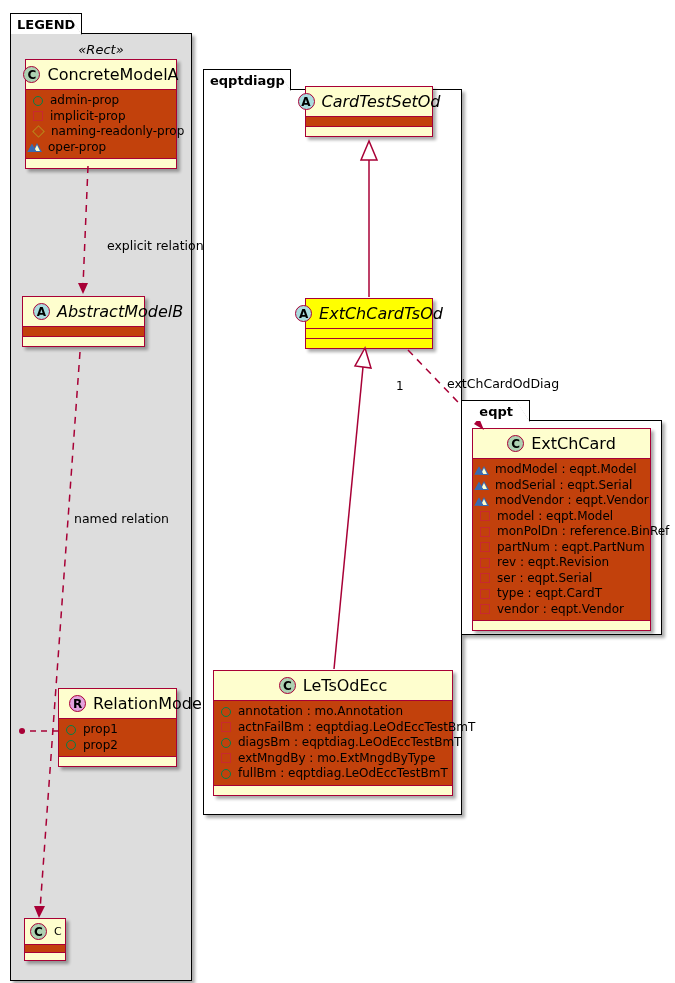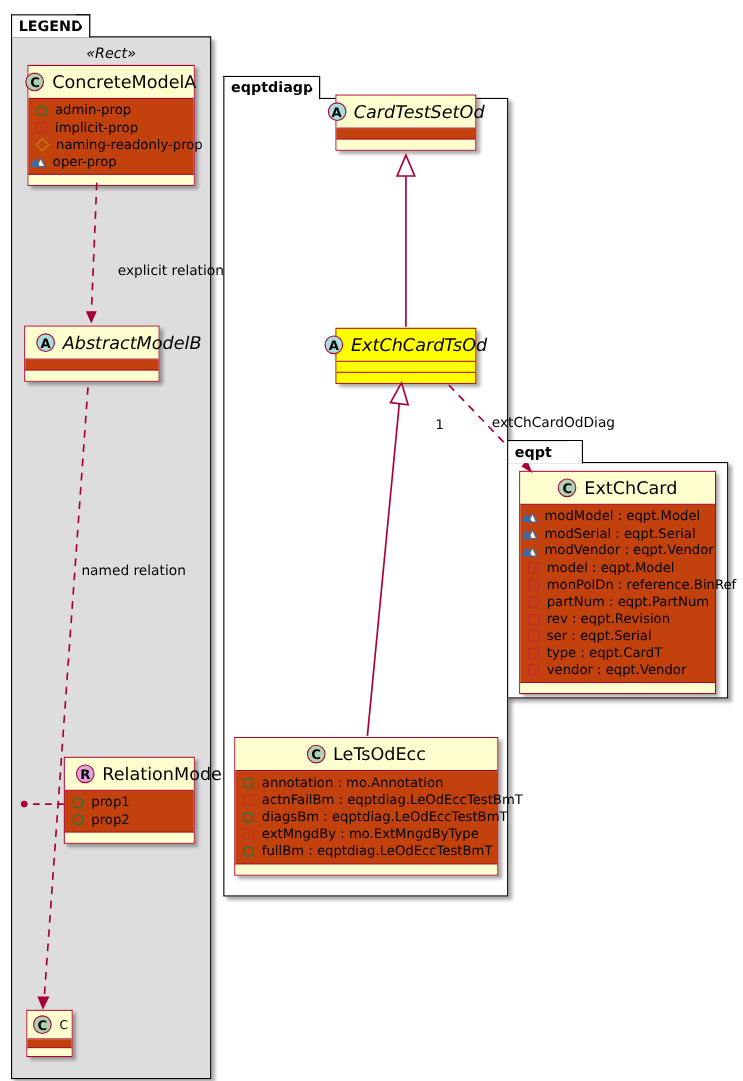--- a/index.html
+++ b/index.html
@@ -274,21 +274,21 @@
       </div>
       <div class="attr">
         <span class="vis circle"></span>
         <span>fullBm : eqptdiag.LeOdEccTestBmT</span>
       </div>
     </div>
     <div class="footer"></div>
   </div>
 
   <div class="pkg plain" style="left:461px; top:400px; width:201px; height:235px;">
-    <div class="pkg-tab" style="width:69px;">
+    <div class="pkg-tab" style="width:69px;justify-content:flex-end;">
       <span>eqpt</span>
     </div>
     <div class="pkg-body" style="top:20px; width:201px; height:215px;"></div>
   </div>
 
   <div class="cls" style="left:472px; top:428px; width:179px;">
     <div class="hdr">
       <span class="badge C">C</span>
       <span class="cname">ExtChCard</span>
     </div>

